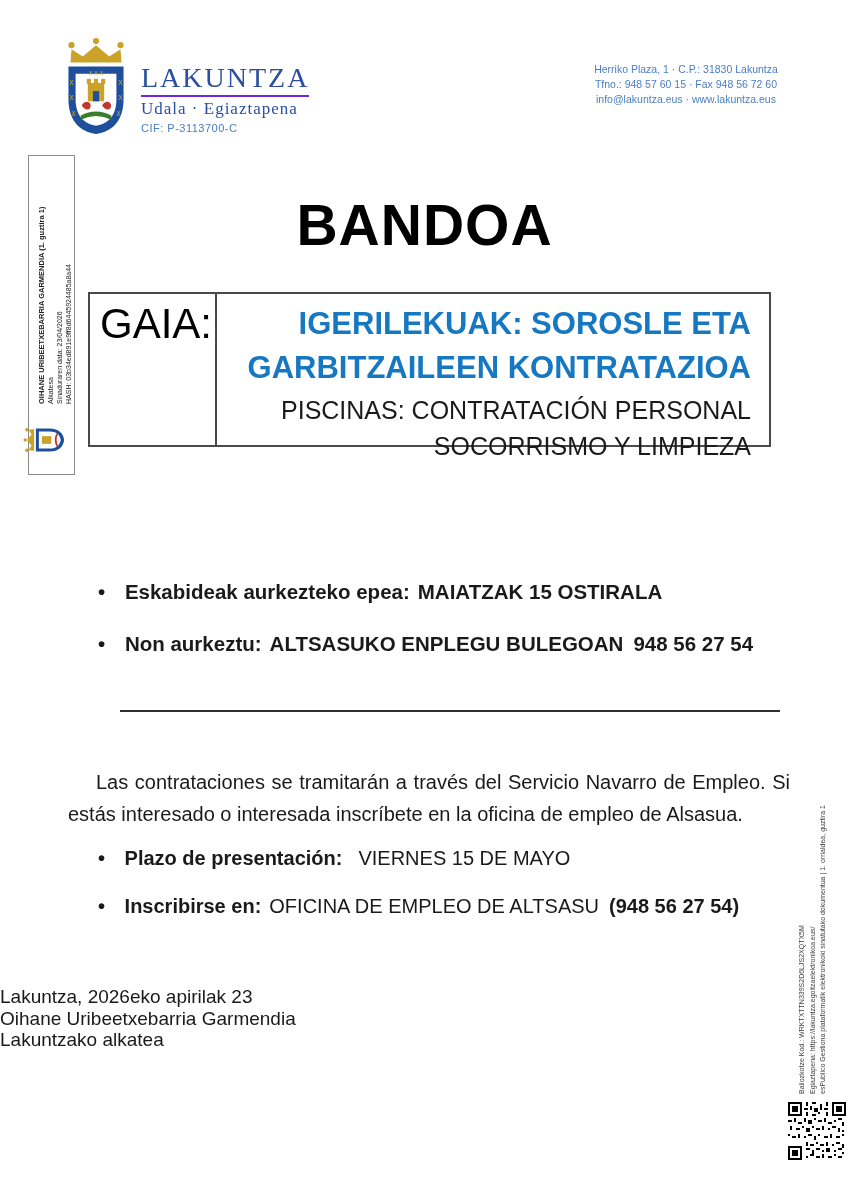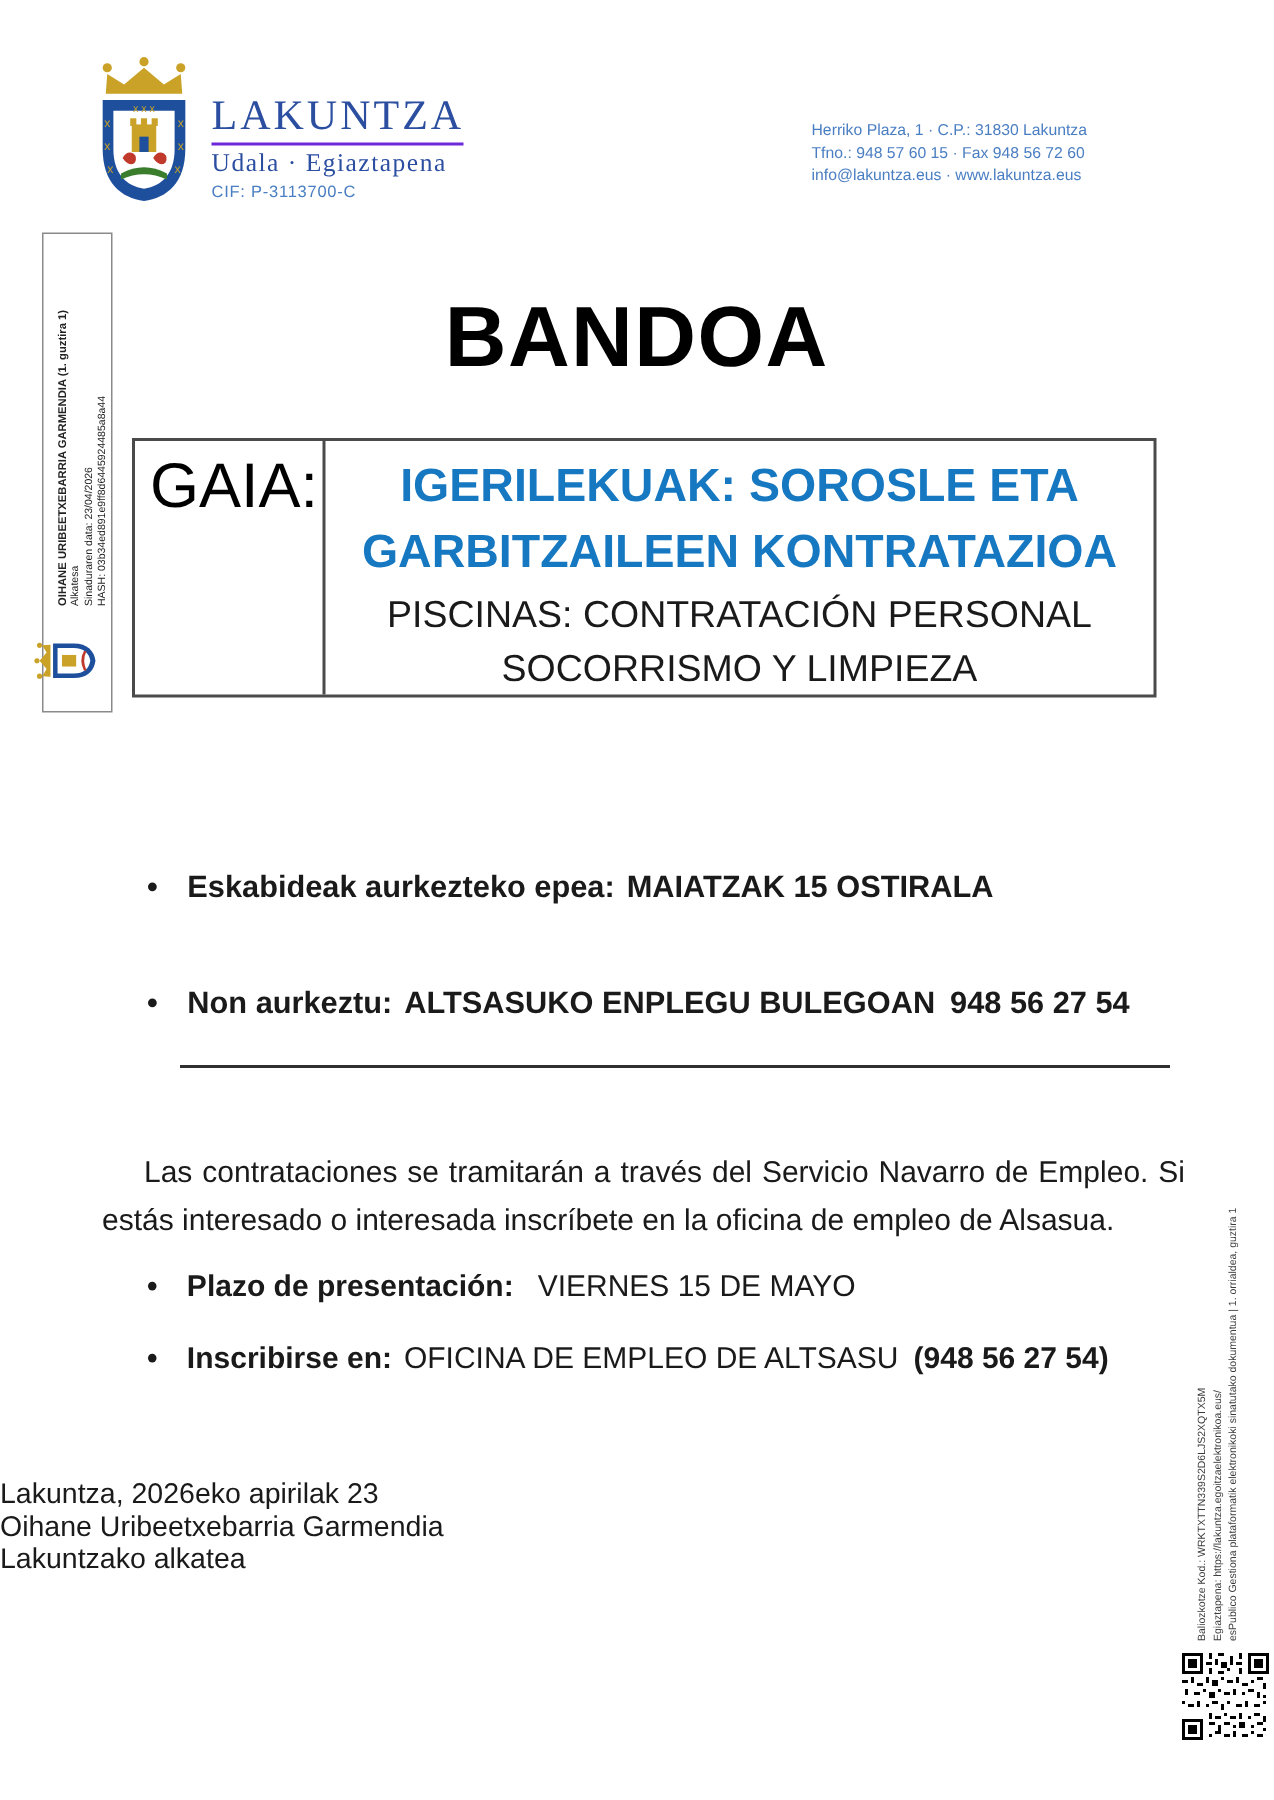--- a/index.html
+++ b/index.html
@@ -13,48 +13,48 @@
   
   .coa { position:absolute; left:60px; top:36px; }
   .logo-text { position:absolute; left:141px; top:62px; }
   .logo-name {
     font-family:"Liberation Serif", serif; font-size:28px; letter-spacing:2px;
     color:#2b4ea0; padding-bottom:1px; border-bottom:2px solid #6d28d9; display:inline-block;
   }
   .logo-sub { font-family:"Liberation Serif", serif; font-size:17px; color:#2b4ea0; margin-top:2px; letter-spacing:1px; }
   .logo-cif { font-size:11px; color:#4a7ec2; margin-top:3px; letter-spacing:0.5px; }
   .contact {
-    position:absolute; right:18px; top:80px; width:290px; 
+    position:absolute; right:18px; top:62px; width:290px; text-align:center;
     color:#4a7ec2; font-size:10.5px; line-height:15px;
   }
 
   
   .sig-box { position:absolute; left:28px; top:155px; width:47px; height:320px; border:1px solid #8a8a8a; background:#fff; }
   .sig-rotor {
     position:absolute; left:37px; top:404px; width:228px;
     transform:rotate(-90deg); transform-origin:0 0;
     color:#222; font-size:7px; line-height:9px; white-space:nowrap;
   }
   .sig-rotor .sig-name { font-weight:bold; font-size:7.5px; }
   .sig-logo { position:absolute; left:31px; top:417px; transform:rotate(-90deg); transform-origin:center; }
 
   
   .doc-title {
     position:absolute; left:0; right:0; top:192px; text-align:center;
     font-size:57px; font-weight:800; letter-spacing:1px; color:#000;
   }
   .subject-table {
-    position:absolute; left:88px; top:292px; width:683px; height:173px;
+    position:absolute; left:88px; top:292px; width:683px; height:155px;
     border:2px solid #4a4a4a; display:flex; background:#fff;
   }
   .subject-label-cell {
     width:127px; border-right:2px solid #4a4a4a; padding:6px 0 0 10px;
     font-size:42px; color:#000;
   }
-  .subject-body-cell { flex:1; text-align:center; padding:8px 18px 0 18px; }
+  .subject-body-cell { flex:1; text-align:right; padding:8px 18px 0 18px; }
   .subject-eu { color:#1778c2; font-weight:bold; font-size:31px; line-height:44px; }
   .subject-es { color:#1a1a1a; font-size:25px; line-height:36px; margin-top:2px; }
 
   .para {
     position:absolute; left:68px; width:722px; text-align:justify;
     font-size:21.5px; line-height:36px; text-indent:30px;
   }
   .para-es { font-size:20px; line-height:32px; text-indent:28px; }
 
   .bullet { position:absolute; left:98px; width:690px; font-size:20.5px; }
@@ -148,21 +148,21 @@
     <div class="subject-body-cell">
       <div class="subject-eu">IGERILEKUAK: SOROSLE ETA GARBITZAILEEN KONTRATAZIOA</div>
       <div class="subject-es">PISCINAS: CONTRATACIÓN PERSONAL SOCORRISMO Y LIMPIEZA</div>
     </div>
   </div>
 
 
   <div class="bullet bullet-bold" style="top:580px;">
     <span class="b-label">Eskabideak aurkezteko epea:</span><span class="b-value">MAIATZAK 15 OSTIRALA</span><span class="b-phone"></span>
   </div>
-  <div class="bullet bullet-bold" style="top:632px;margin-top:25px;">
+  <div class="bullet bullet-bold" style="top:632px;">
     <span class="b-label">Non aurkeztu:</span><span class="b-value">ALTSASUKO ENPLEGU BULEGOAN</span><span class="b-phone">948 56 27 54</span>
   </div>
 
   <div class="divider"></div>
 
   <div class="para para-es" style="top:766px;">Las contrataciones se tramitarán a través del Servicio Navarro de Empleo. Si estás interesado o interesada inscríbete en la oficina de empleo de Alsasua.</div>
 
   <div class="bullet bullet-es bullet-wide-gap" style="top:847px;">
     <span class="b-label">Plazo de presentación:</span><span class="b-value">VIERNES 15 DE MAYO</span><span class="b-phone"></span>
   </div>

